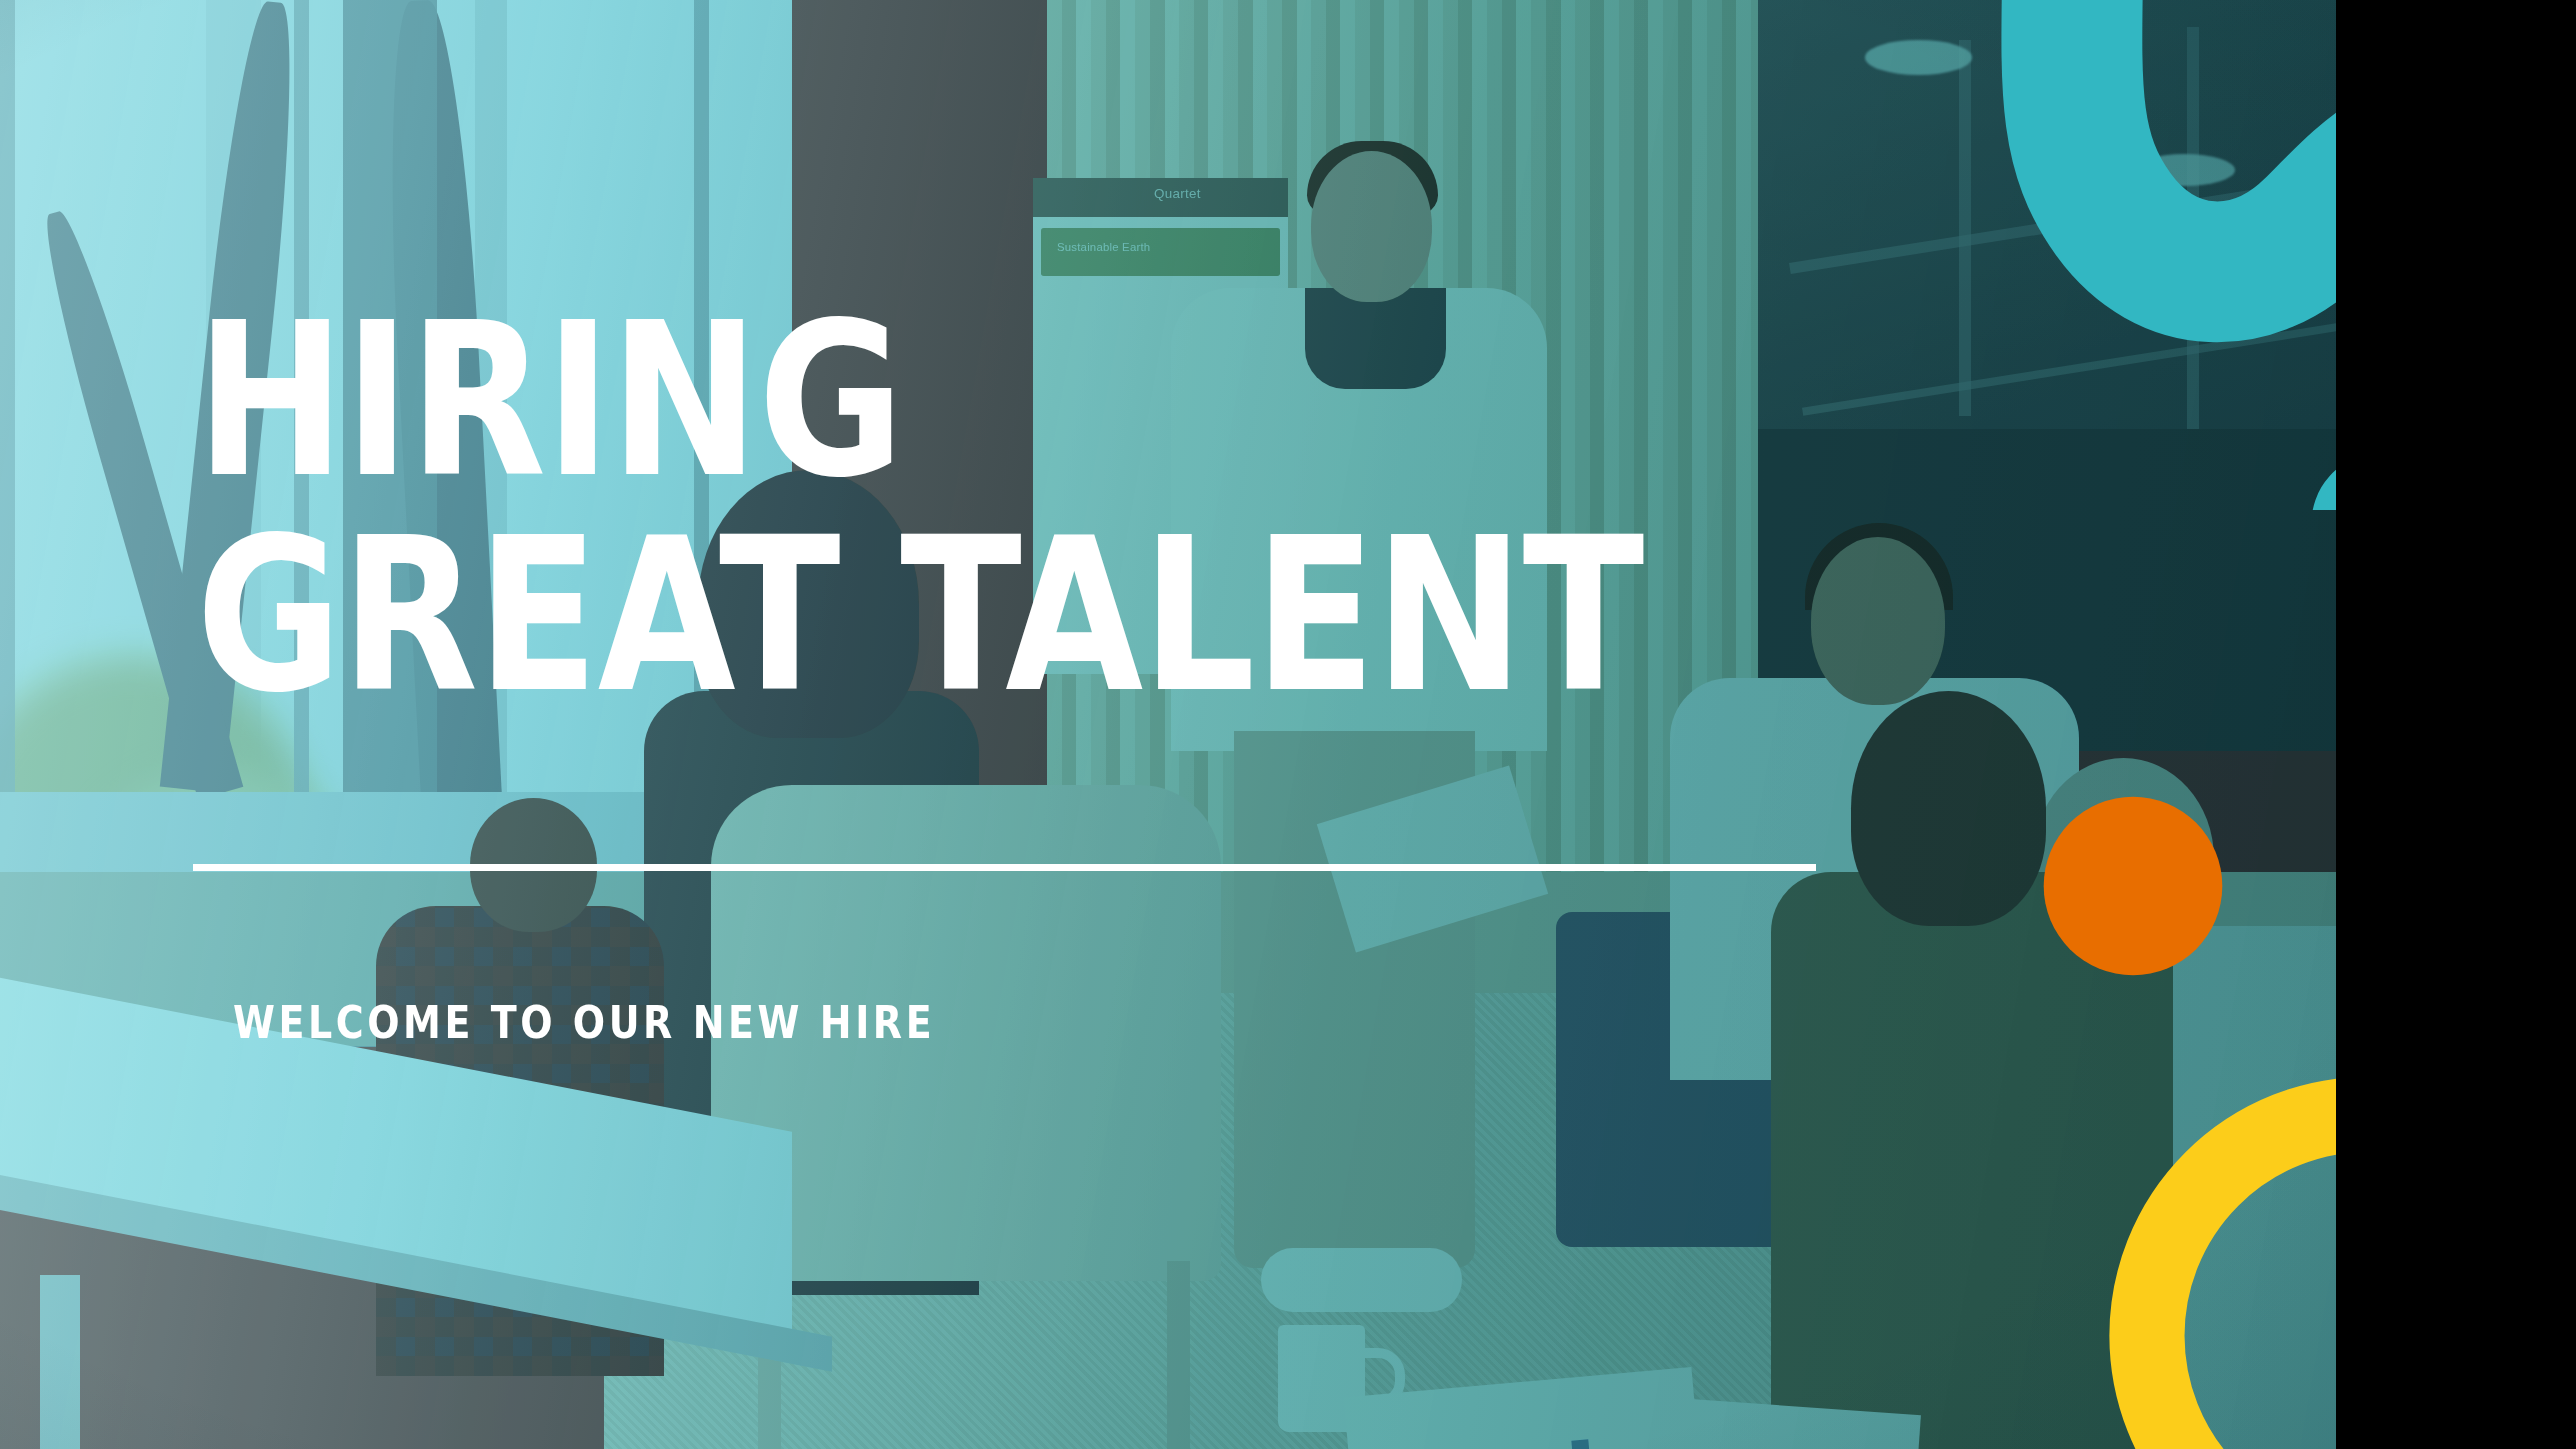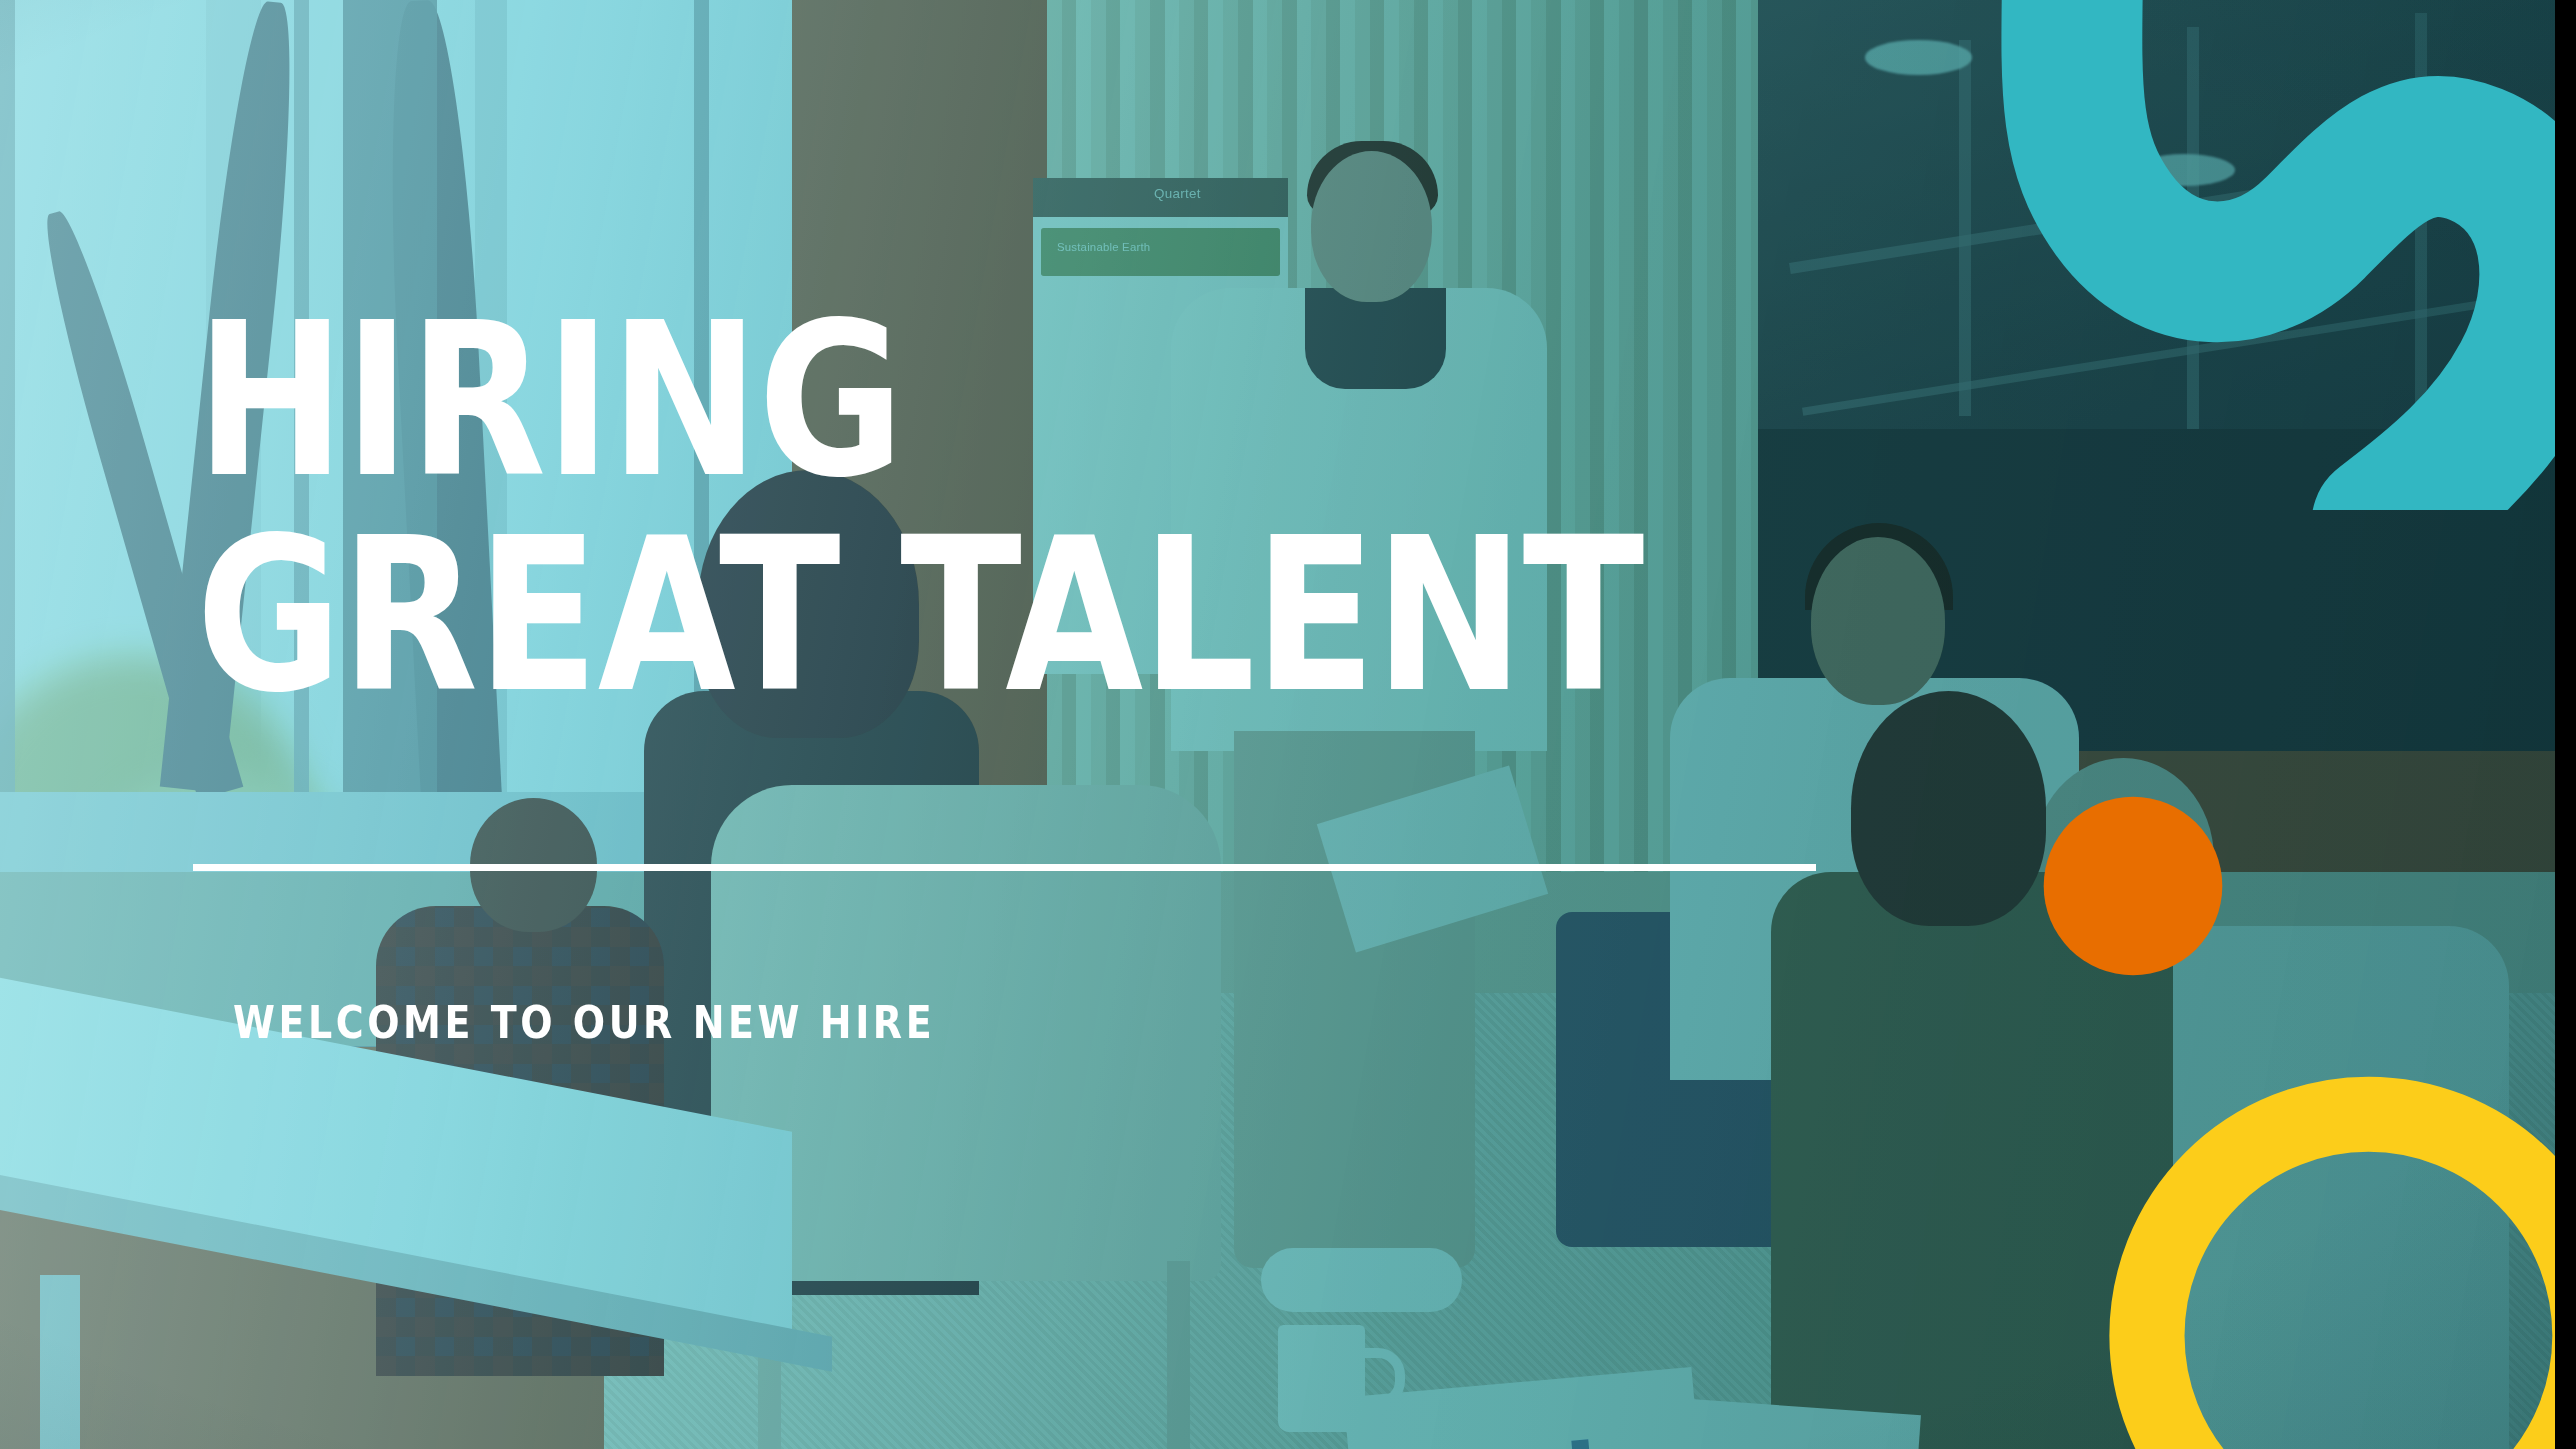--- a/index.html
+++ b/index.html
@@ -1,23 +1,23 @@
 <!DOCTYPE html>
 <html style="font-size:10.7px"><head>
 <meta charset="utf-8">
 <style>
   html,body{margin:0;padding:0;background:#000;}
   *{box-sizing:border-box;}
 
   #poster{
     position:relative;
-    width:2555px;height:1449px;
+    width:2336px;height:1449px;
     overflow:hidden;
     font-family:"Liberation Sans", sans-serif;
-    background:#c2410c;
+    background:#7f1d1d;
   }
 
   
   .photo{position:absolute;inset:0;overflow:hidden;}
   .photo-layer{position:absolute;}
 
   
   .glass-wall{left:0;top:0;width:792px;height:1047px;
     background:
       linear-gradient(90deg,#cfe9ee 0 26%,#b8dde4 26% 33%,#cfe9ee 33% 60%,#a9d6df 60% 64%,#d7eef2 64% 100%);

